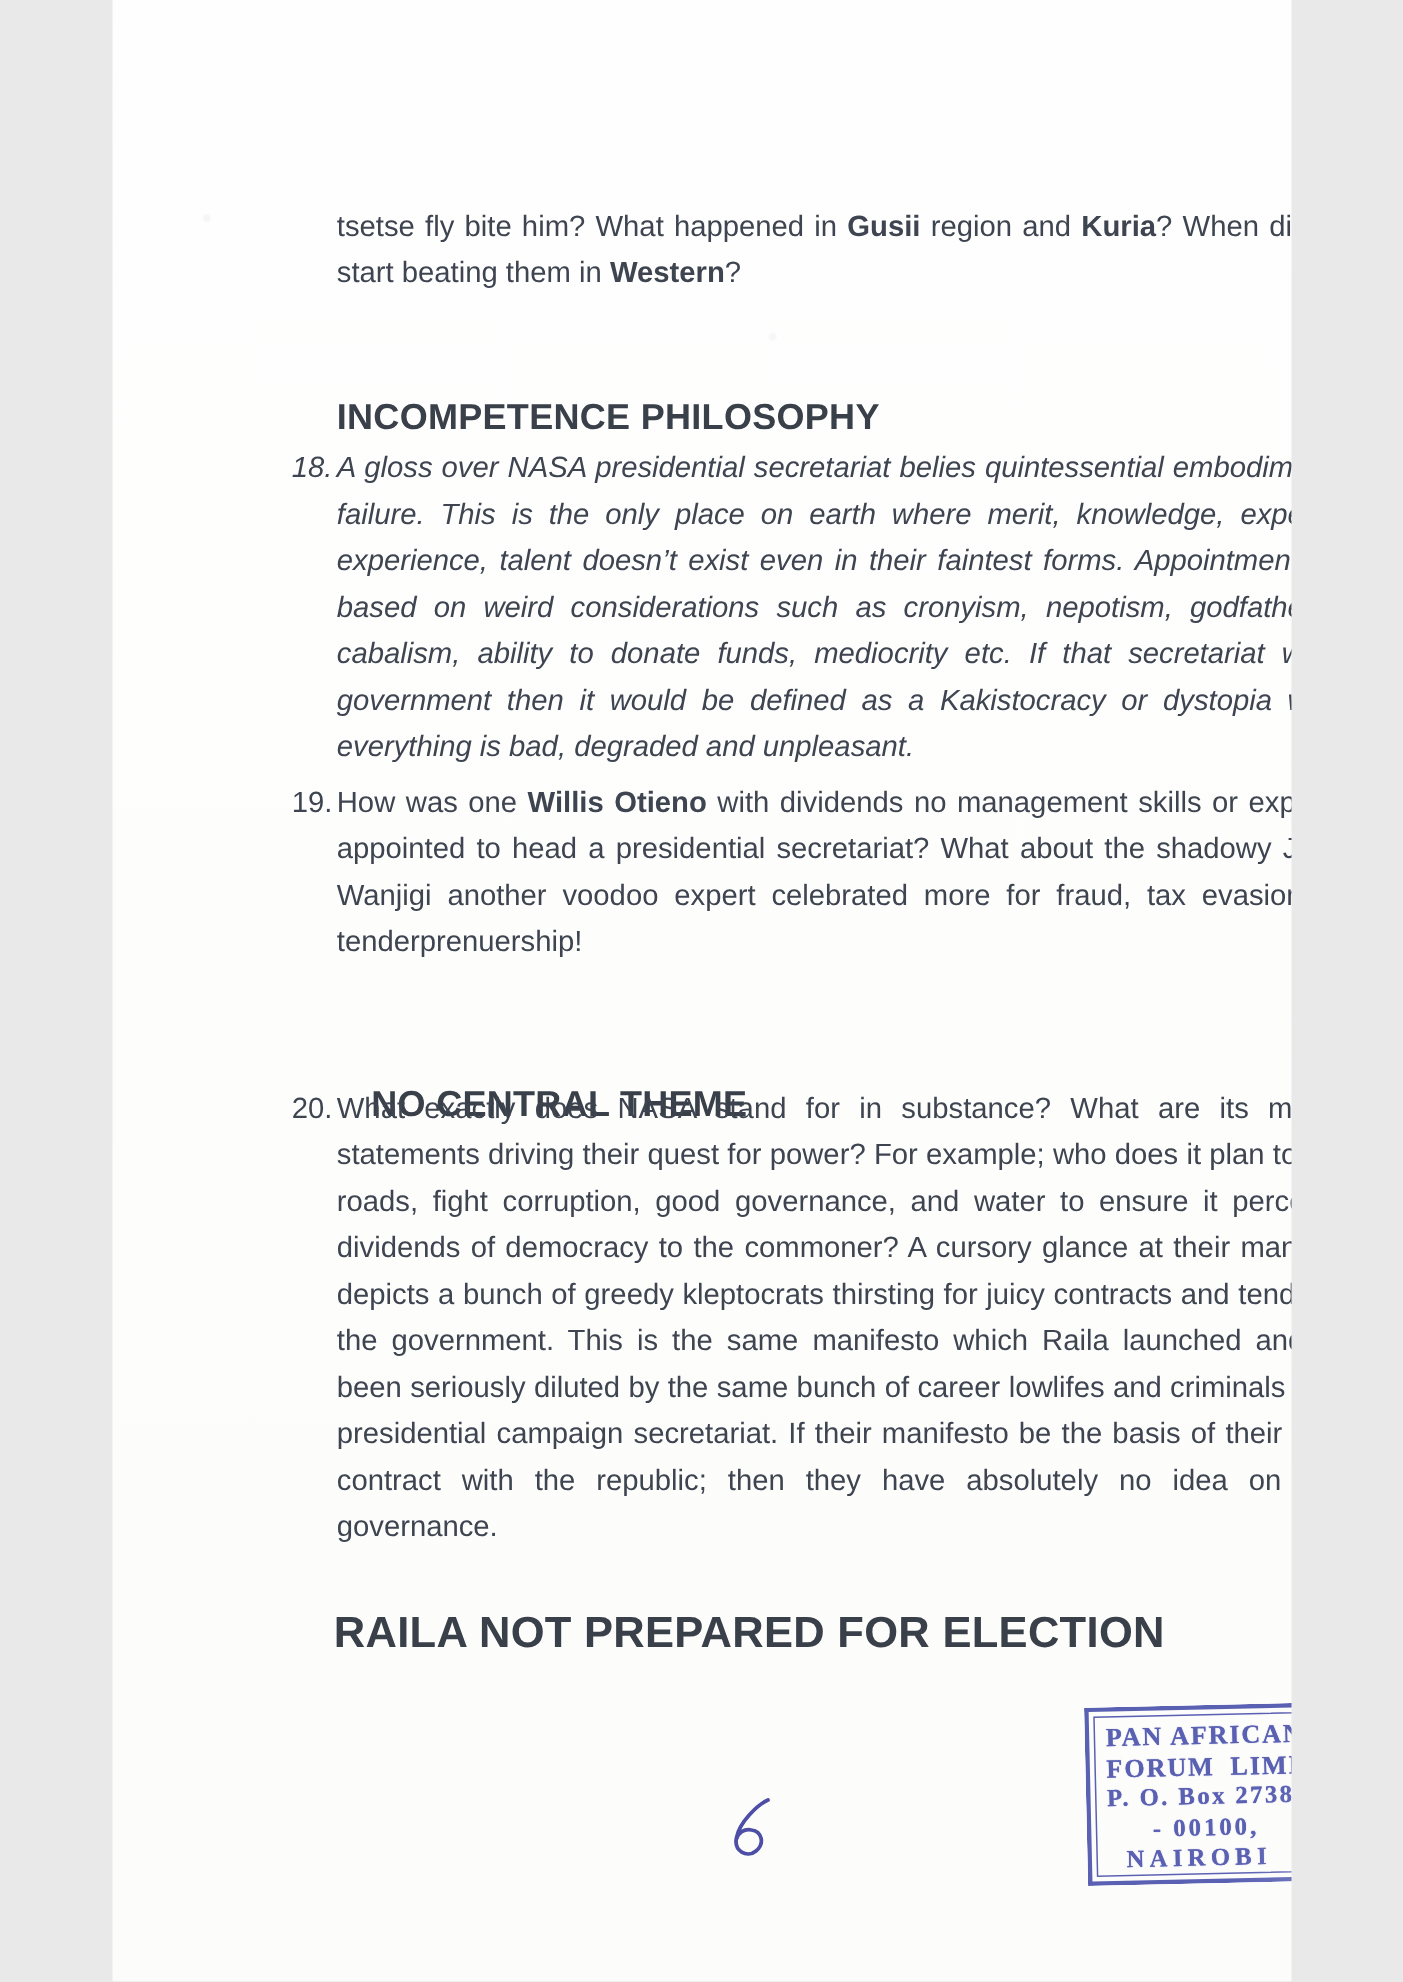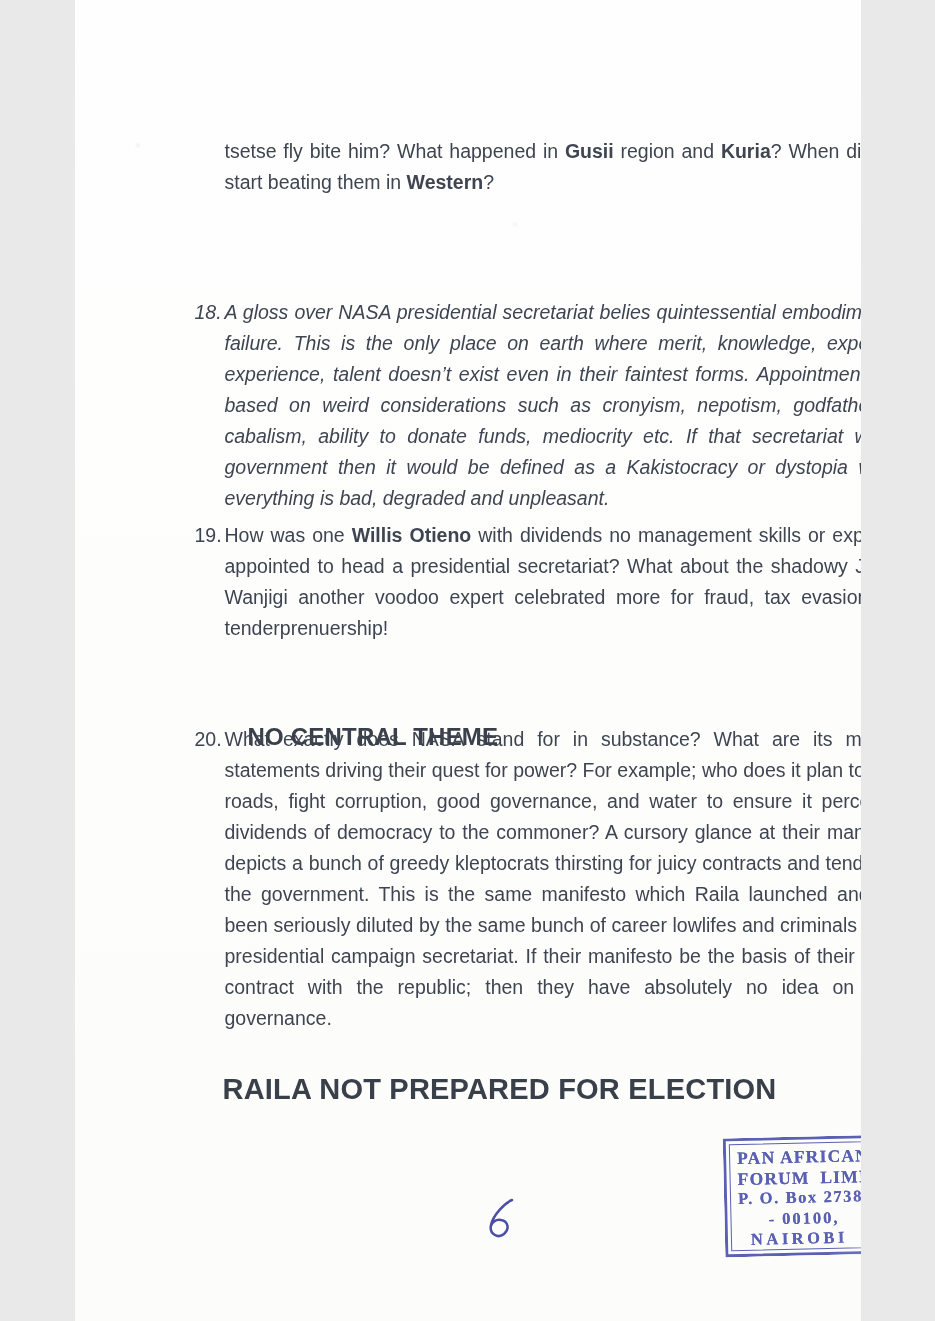--- a/index.html
+++ b/index.html
@@ -94,20 +94,21 @@
   }
 </style>
 </head>
 <body>
 
 <div class="page">
   <div class="noise"></div>
 
   <p class="para continuation"><span>tsetse fly bite him? What happened in </span><span class="bold">Gusii</span><span> region and </span><span class="bold">Kuria</span><span>? When did rain start beating them in </span><span class="bold">Western</span><span>?</span></p>
 
+  <h2 class="heading h-incompetence">INCOMPETENCE PHILOSOPHY</h2>
 
   <div class="para numbered p18">
     <span class="num">18.</span><span><span>A gloss over NASA presidential secretariat belies quintessential embodiment of failure. This is the only place on earth where merit, knowledge, expertise, experience, talent doesn’t exist even in their faintest forms. Appointments are based on weird considerations such as cronyism, nepotism, godfatherism, cabalism, ability to donate funds, mediocrity etc. If that secretariat was a government then it would be defined as a Kakistocracy or dystopia where everything is bad, degraded and unpleasant.</span></span>
   </div>
 
   <div class="para numbered p19">
     <span class="num">19.</span><span><span>How was one </span><span class="bold">Willis Otieno</span><span> with dividends no management skills or expertise appointed to head a presidential secretariat? What about the shadowy Jimmy Wanjigi another voodoo expert celebrated more for fraud, tax evasion and tenderprenuership!</span></span>
   </div>
 
   <h2 class="heading h-nocentral">NO CENTRAL THEME</h2>

